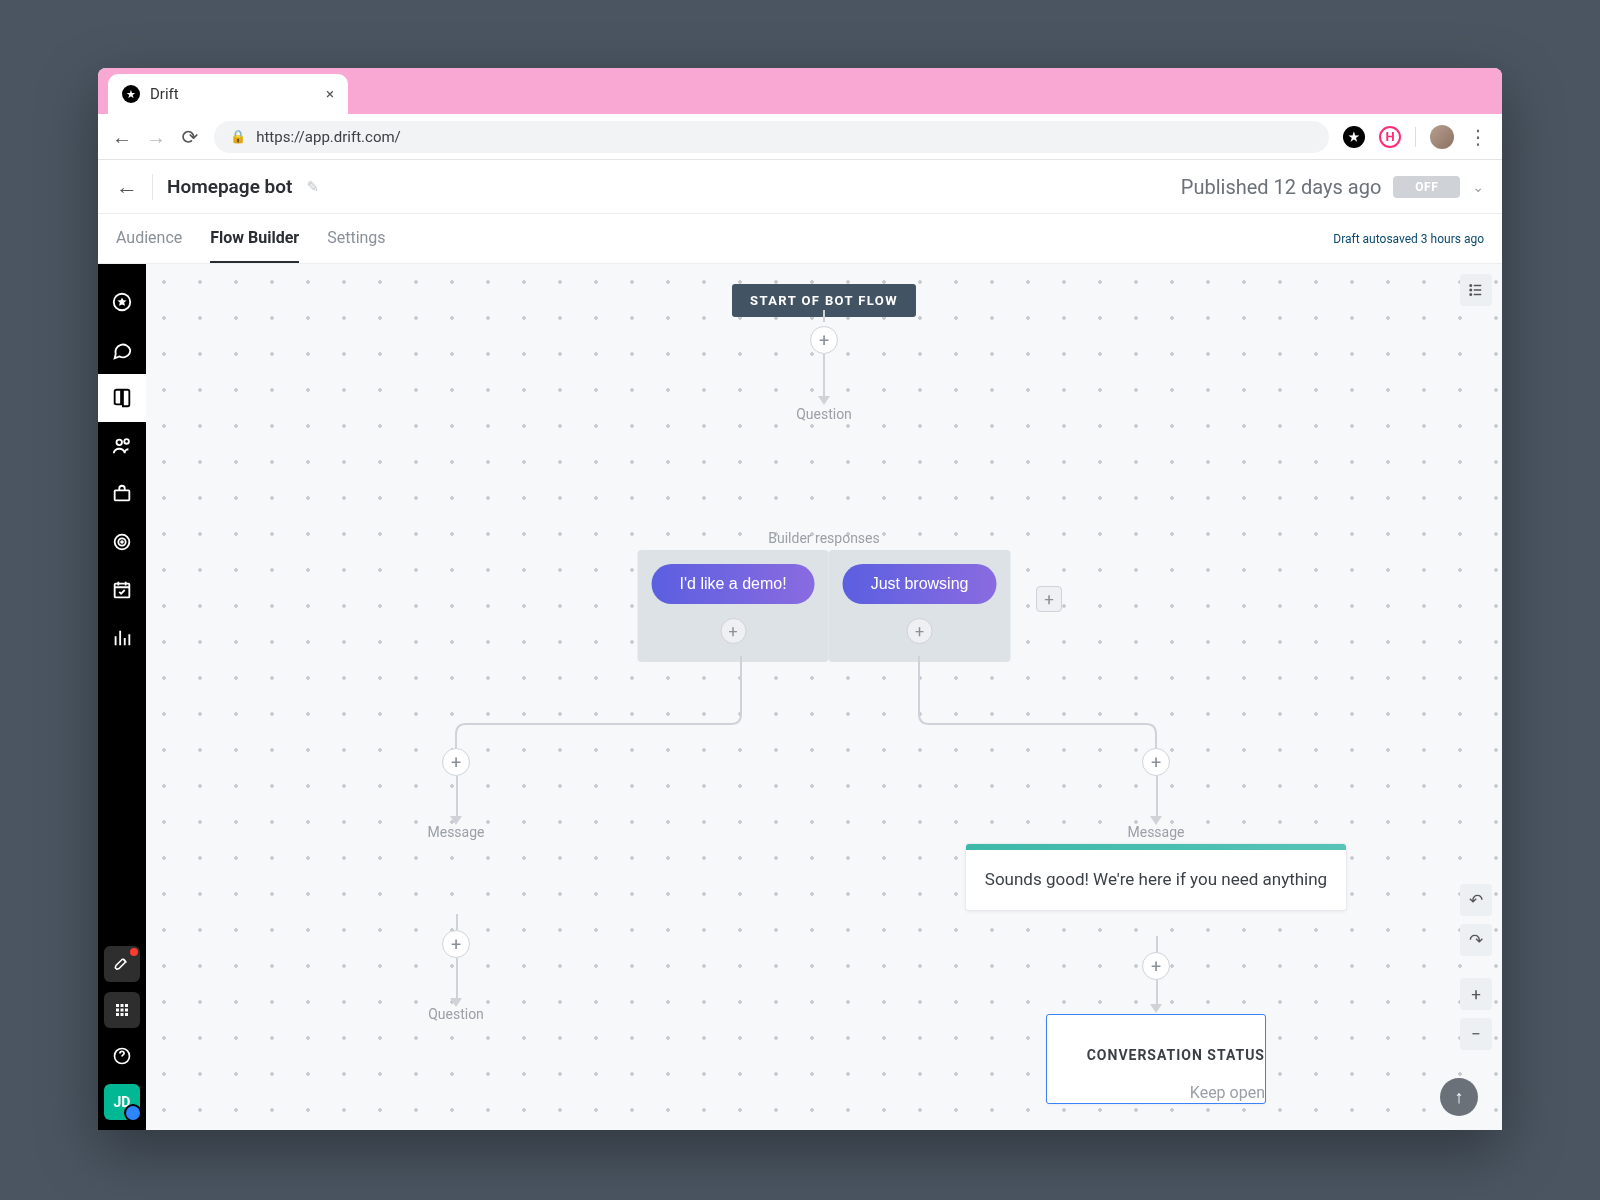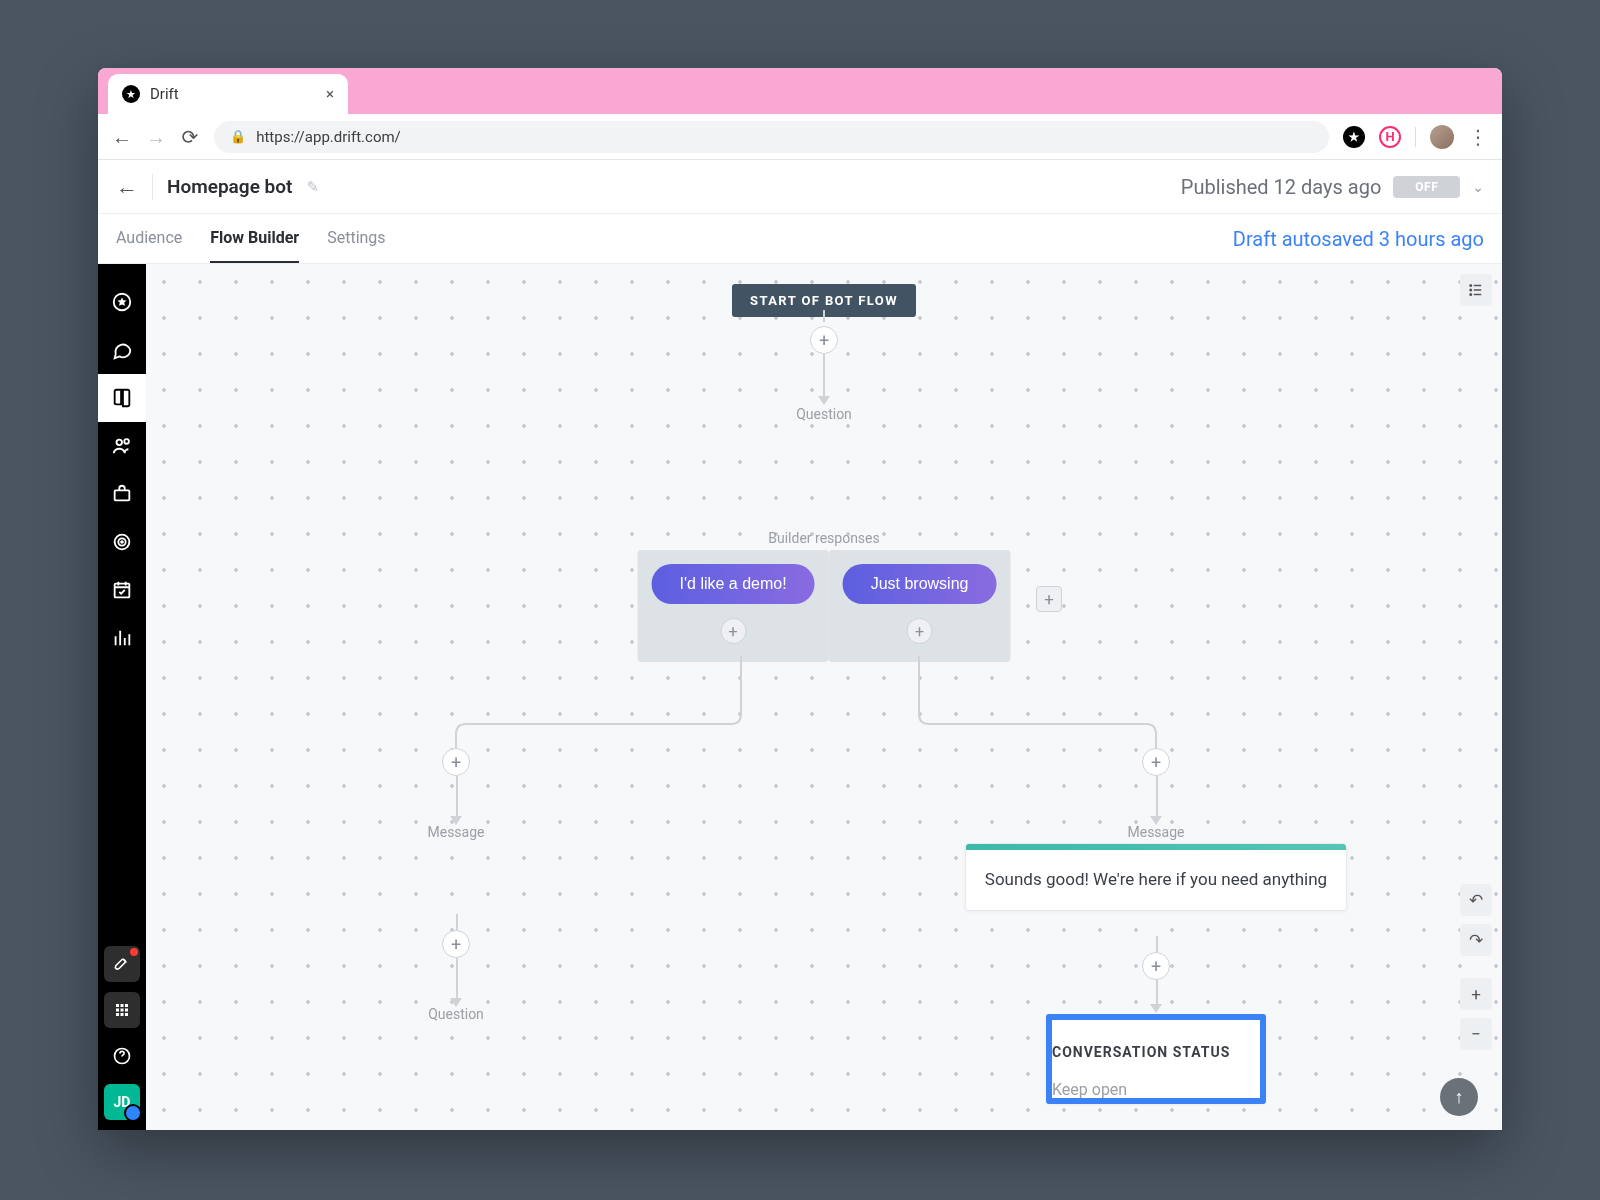--- a/index.html
+++ b/index.html
@@ -102,21 +102,21 @@
 .toggle-off{background:#cfd3d8;color:#fff;font-size:12px;font-weight:700;padding:4px 22px;border-radius:4px;letter-spacing:0.5px;}
 .chev-down{color:#9aa0a6;font-size:14px;cursor:pointer;}
 
 
 .tab-row{
   height:50px;border-bottom:1px solid #eceef0;display:flex;align-items:center;
   padding:0 18px;gap:28px;position:relative;
 }
 .tab-row .tab-item{color:#8a9098;font-size:16px;cursor:pointer;height:100%;display:flex;align-items:center;border-bottom:2px solid transparent;}
 .tab-row .tab-item.active{color:#2a2d31;font-weight:700;border-bottom-color:#2a2d31;}
-.autosave{margin-left:auto;color:#3b82f6;font-size:20px;}
+.autosave{margin-left:auto;color:#0c4a6e;font-size:12px;}
 
 
 .app-body{flex:1;display:flex;overflow:hidden;position:relative;}
 .sidebar{
   width:48px;background:#000;display:flex;flex-direction:column;align-items:center;
   padding-top:14px;gap:0;
 }
 .side-item{width:48px;height:48px;display:flex;align-items:center;justify-content:center;color:#fff;cursor:pointer;position:relative;}
 .side-item.active{background:#fff;color:#000;}
 .side-item svg{width:22px;height:22px;}
@@ -178,23 +178,23 @@
 
 .responses-wrap{position:absolute;display:flex;gap:0;}
 .resp-col{background:#dde2e7;border-radius:4px;padding:14px 14px 18px;display:flex;flex-direction:column;align-items:center;gap:14px;}
 .resp-pill{background:linear-gradient(90deg,#5b5fe0,#8a6be0);color:#fff;font-size:16px;font-weight:500;border:none;border-radius:22px;padding:11px 28px;cursor:pointer;white-space:nowrap;}
 .resp-col .mini-plus{width:26px;height:26px;border-radius:50%;background:#eef0f3;border:1px solid #cfd3d8;display:flex;align-items:center;justify-content:center;color:#8a9098;font-size:16px;cursor:pointer;}
 
 
 .branch-svg{position:absolute;top:0;left:0;pointer-events:none;overflow:visible;}
 
 .conv-status{
-  position:absolute;background:#fff;border:6px solid #3b82f6;border-radius:3px;
+  position:absolute;background:#fff;border:1px solid #3b82f6;border-radius:3px;
   box-shadow:0 1px 3px rgba(0,0,0,0.05);
-  text-align:left;padding-top:24px;
+  text-align:right;padding-top:32px;
 }
 .conv-status .hdr{font-size:14px;font-weight:700;letter-spacing:1px;color:#3a3f45;}
 .conv-status .val{margin-top:20px;color:#9aa0a6;font-size:16px;}
 
 </style>
 </head>
 <body>
 
 <div class="browser-window">
 

